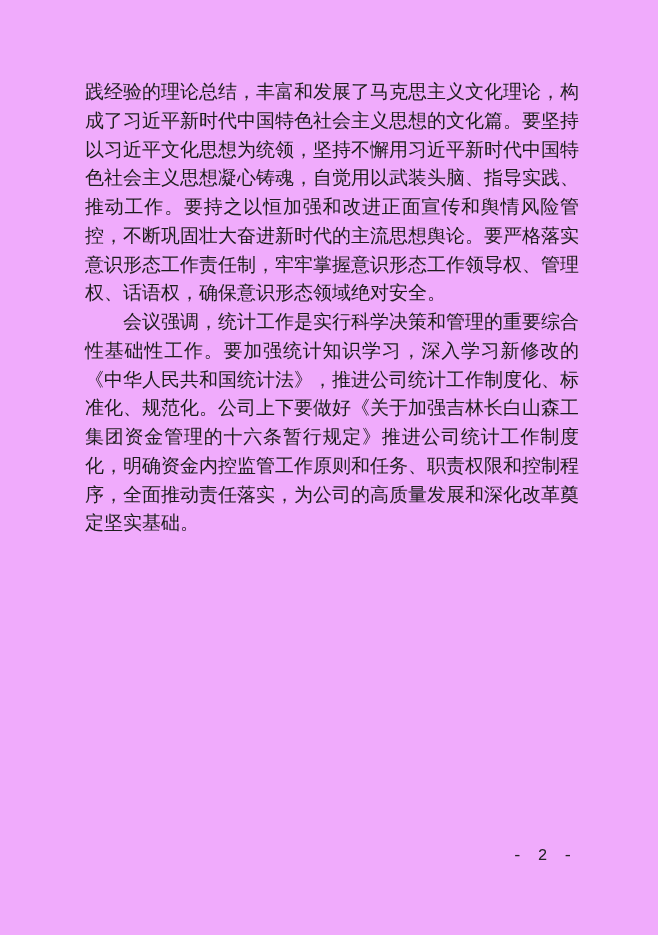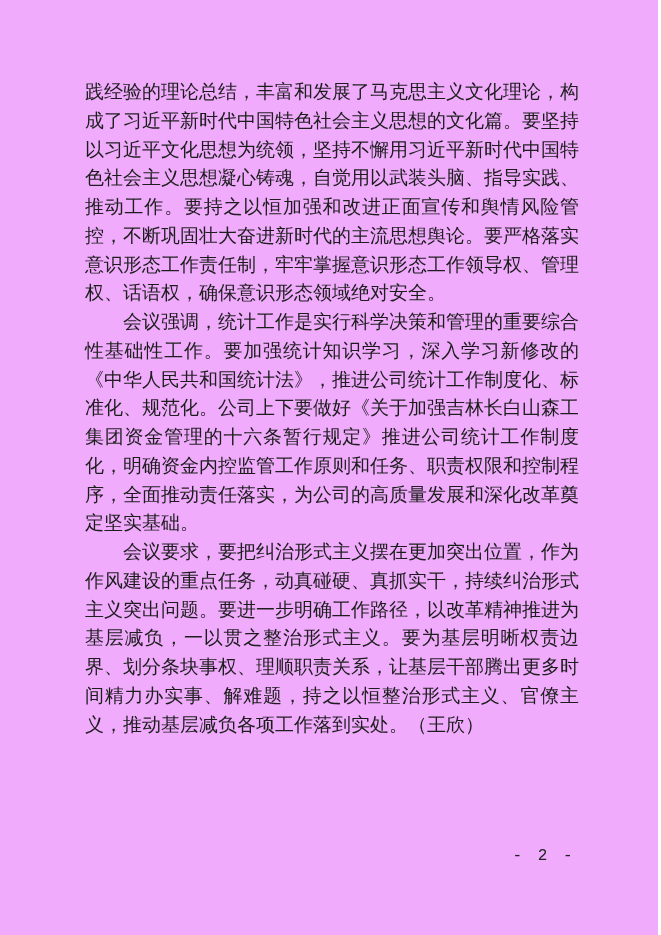--- a/index.html
+++ b/index.html
@@ -46,16 +46,15 @@
     white-space: pre;
   }
 </style>
 </head>
 <body>
 
 <div class="page">
   <div class="body-text">
       <p>践经验的理论总结，丰富和发展了马克思主义文化理论，构成了习近平新时代中国特色社会主义思想的文化篇。要坚持以习近平文化思想为统领，坚持不懈用习近平新时代中国特色社会主义思想凝心铸魂，自觉用以武装头脑、指导实践、推动工作。要持之以恒加强和改进正面宣传和舆情风险管控，不断巩固壮大奋进新时代的主流思想舆论。要严格落实意识形态工作责任制，牢牢掌握意识形态工作领导权、管理权、话语权，确保意识形态领域绝对安全。</p>
       <p class="indent">会议强调，统计工作是实行科学决策和管理的重要综合性基础性工作。要加强统计知识学习，深入学习新修改的《中华人民共和国统计法》，推进公司统计工作制度化、标准化、规范化。公司上下要做好《关于加强吉林长白山森工集团资金管理的十六条暂行规定》推进公司统计工作制度化，明确资金内控监管工作原则和任务、职责权限和控制程序，全面推动责任落实，为公司的高质量发展和深化改革奠定坚实基础。</p>
-      <p class="indent">会议要求，要把纠治形式主义摆在更加突出位置，作为作风建设的重点任务，动真碰硬、真抓实干，持续纠治形式主义突出问题。要进一步明确工作路径，以改革精神推进为基层减负，一以贯之整治形式主义。要为基层明晰权责边界、划分条块事权、理顺职责关系，让基层干部腾出更多时间精力办实事、解难题，持之以恒整治形式主义、官僚主义，推动基层减负各项工作落到实处。（王欣）</p>
     </div>
   <div class="page-number">- 2 -</div>
 </div>
 
 </body></html>

